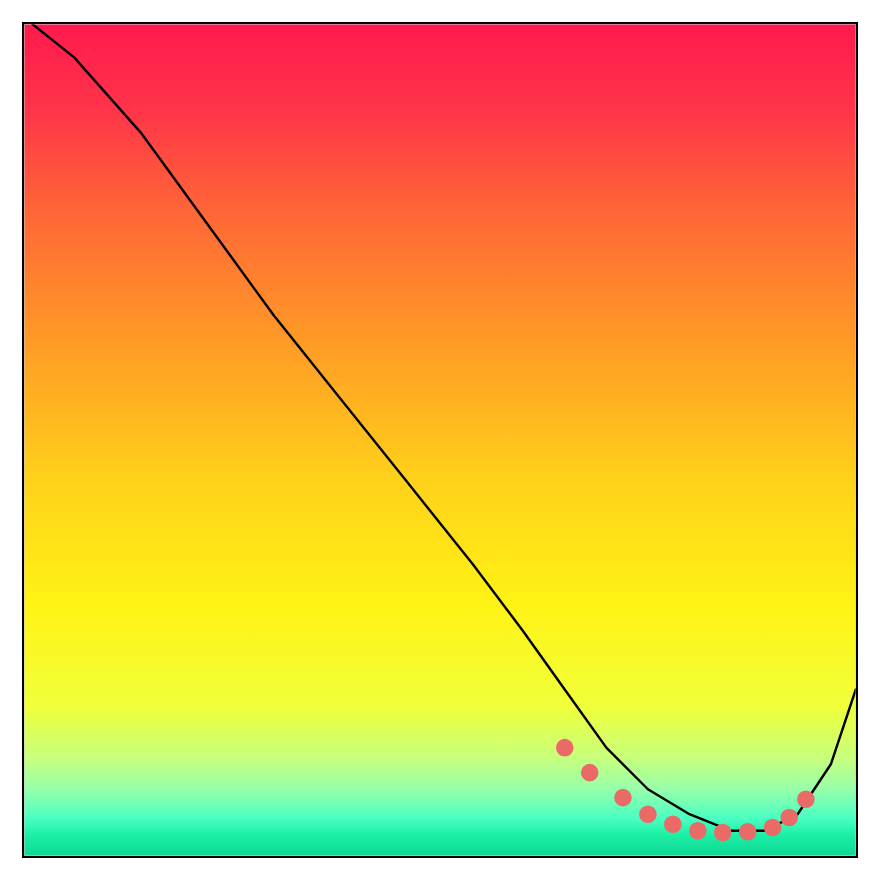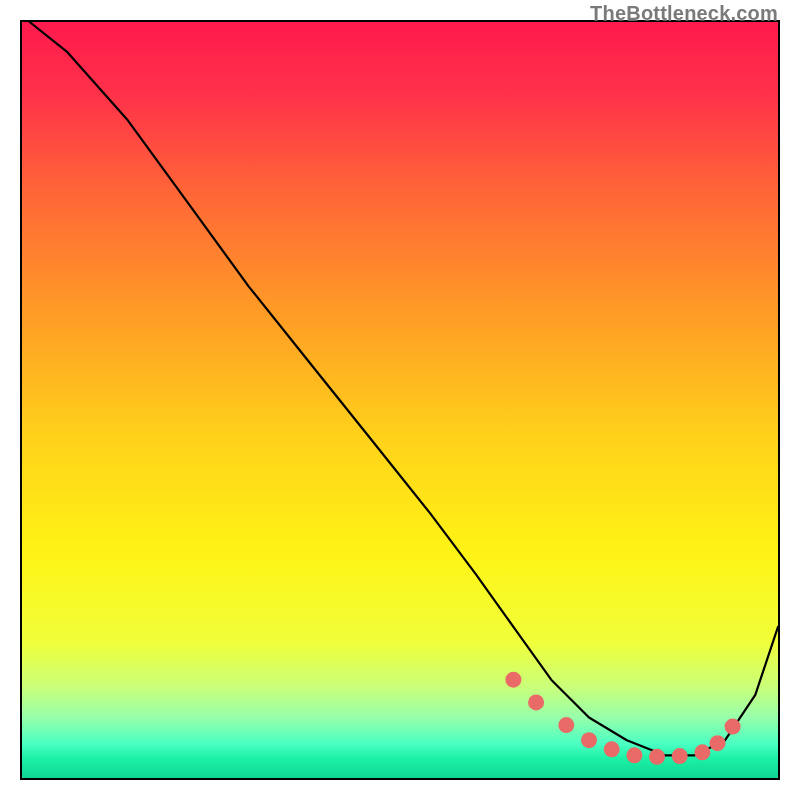--- a/index.html
+++ b/index.html
@@ -48,21 +48,20 @@
   .dot {
     fill: #e96a67;
     stroke: none;
   }
 </style>
 </head>
 <body>
 
 <div class="wrap">
 
-  <div class="watermark">TheBottleneck.com</div>
 
   <div class="plot">
     <svg id="chart-svg" width="756" height="756" viewBox="0 0 756 756">
       <defs>
         <linearGradient id="bg-grad" x1="0" y1="0" x2="0" y2="1">
             <stop offset="0.00%" stop-color="#ff1a4e"></stop>
             <stop offset="10.00%" stop-color="#ff3349"></stop>
             <stop offset="22.00%" stop-color="#ff6438"></stop>
             <stop offset="38.00%" stop-color="#ff9a26"></stop>
             <stop offset="55.00%" stop-color="#ffd21a"></stop>

